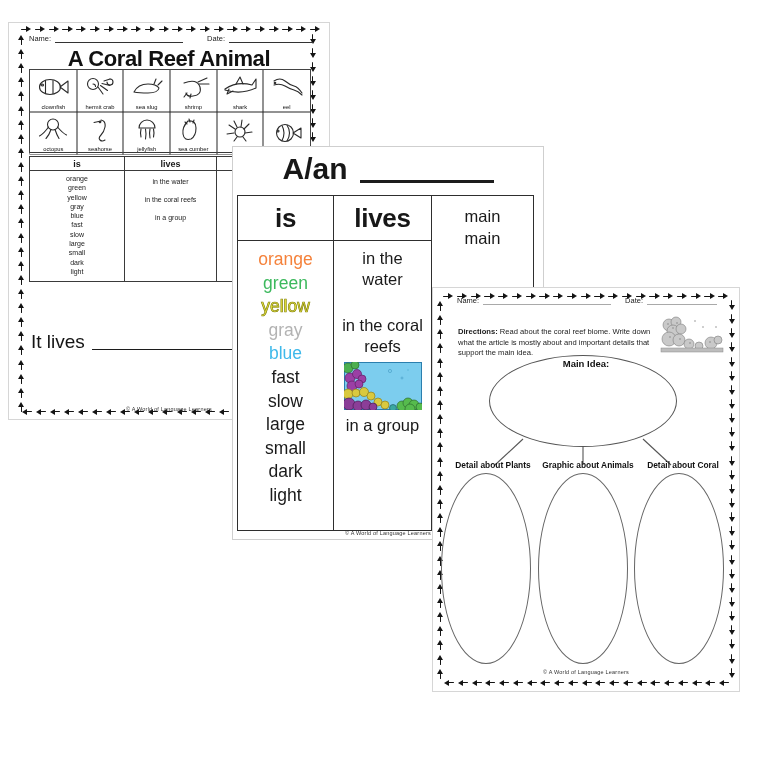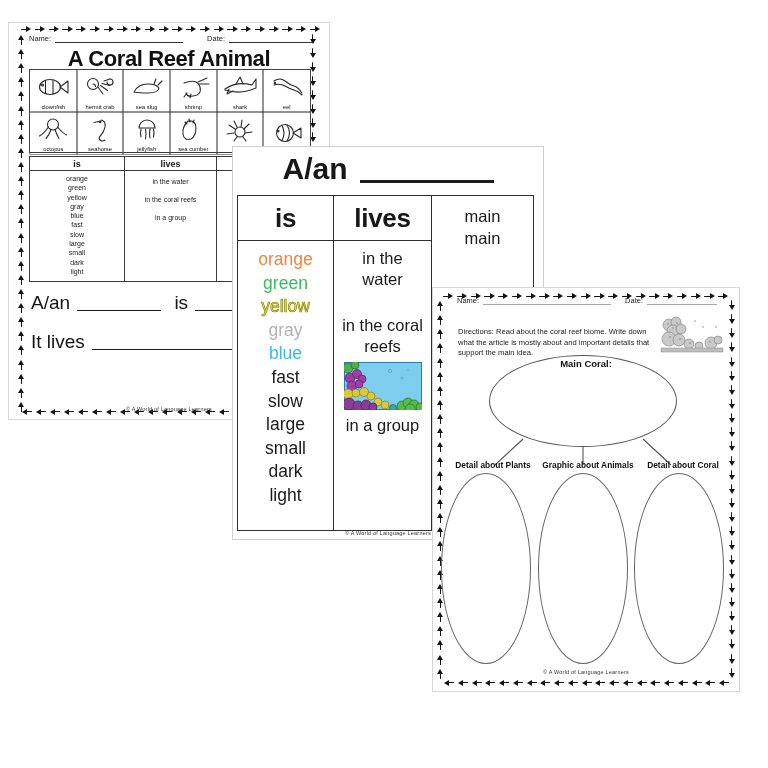--- a/index.html
+++ b/index.html
@@ -108,21 +108,21 @@
   .p3-oval.o1 { left:8px; } .p3-oval.o2 { left:105px; } .p3-oval.o3 { left:201px; }
   .p3-foot { bottom:16px; }
 
   
   .caption { position:absolute; left:12px; top:699px; width:743px; height:49px; z-index:5;
              background:#fff; border:4px solid #0e0e0e; border-radius:2px;
              display:flex; align-items:center; justify-content:center; }
   .caption span { font-family:"DejaVu Sans", sans-serif; font-size:26px; color:#1b1b1b;
                   letter-spacing:0.4px; transform:scaleY(1.06); }
 
-  .dirlbl { font-weight:normal; }
+  .dirlbl { font-weight:bold; }
   svg.lineart { stroke:#2a2a2a; stroke-width:1.1; fill:none; stroke-linecap:round; stroke-linejoin:round; }
 </style>
 </head>
 <body>
 
 <div id="canvas">
 
   <section class="page p1">
     <div class="ar ar-top">
         <i class="arw"></i>
@@ -381,24 +381,20 @@
           <div>in the water</div>
           <div>in the coral reefs</div>
           <div>in a group</div>
         </div>
       </div>
       <div class="p1-col c3">
         <div class="p1-h"></div>
       </div>
     </div>
 
-    <div class="p1-s s1">
-      <span class="word">A/an</span><span class="blank" style="width:84px"></span>
-      <span class="word" style="margin-left:8px">is</span><span class="blank" style="width:110px"></span>
-    </div>
     <div class="p1-s s2">
       <span class="word">It lives</span><span class="blank" style="width:170px"></span>
     </div>
 
     <div class="pfoot p1-foot">© A World of Language Learners</div>
   </section>
 
   <section class="page p2">
     <div class="p2-title">
       <span>A/an</span>
@@ -621,21 +617,21 @@
         <circle cx="11" cy="22" r="0.7"></circle>
           <circle cx="21" cy="24" r="0.7"></circle>
           <circle cx="31" cy="28" r="0.7"></circle>
         <circle cx="51" cy="27" r="0.7"></circle>
           <circle cx="44" cy="12" r="0.7"></circle>
           <circle cx="36" cy="6" r="0.7"></circle>
           <circle cx="57" cy="12" r="0.7"></circle>
       </g>
     </svg>
 
-    <div class="p3-mainlabel">Main Coral:</div>
+    <div class="p3-mainlabel">Main Idea:</div>
     <div class="p3-ellipse"></div>
 
     <svg class="p3-connect" viewBox="0 0 228 28">
       <line x1="50" y1="1" x2="22" y2="27" stroke="#555" stroke-width="1.1"></line>
       <line x1="110" y1="8" x2="110" y2="27" stroke="#555" stroke-width="1.1"></line>
       <line x1="170" y1="1" x2="198" y2="27" stroke="#555" stroke-width="1.1"></line>
     </svg>
 
     <div class="p3-dlabel d1">Detail about Plants</div>
     <div class="p3-dlabel d2">Graphic about Animals</div>

